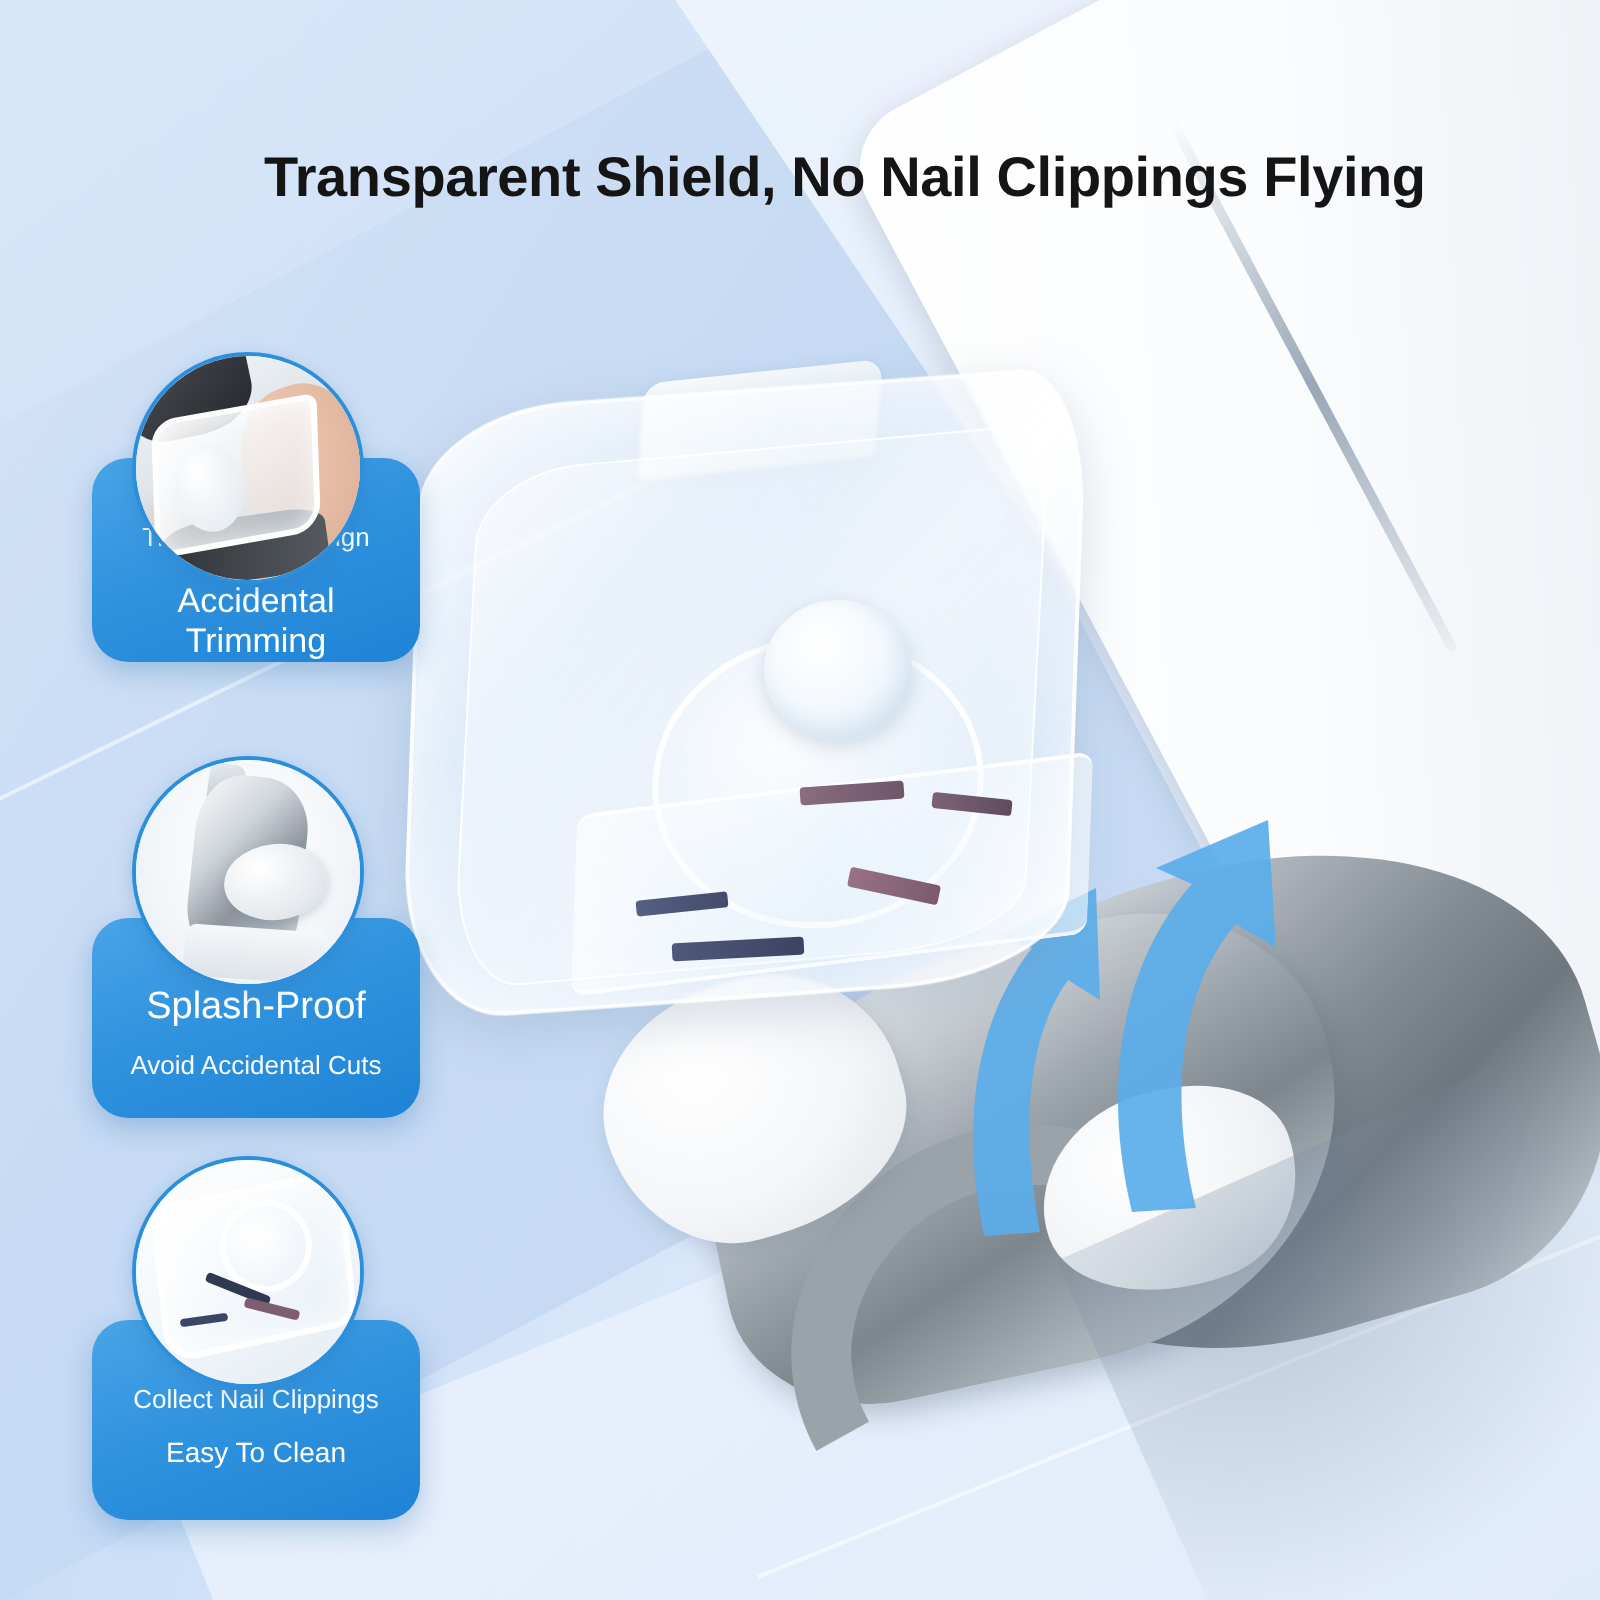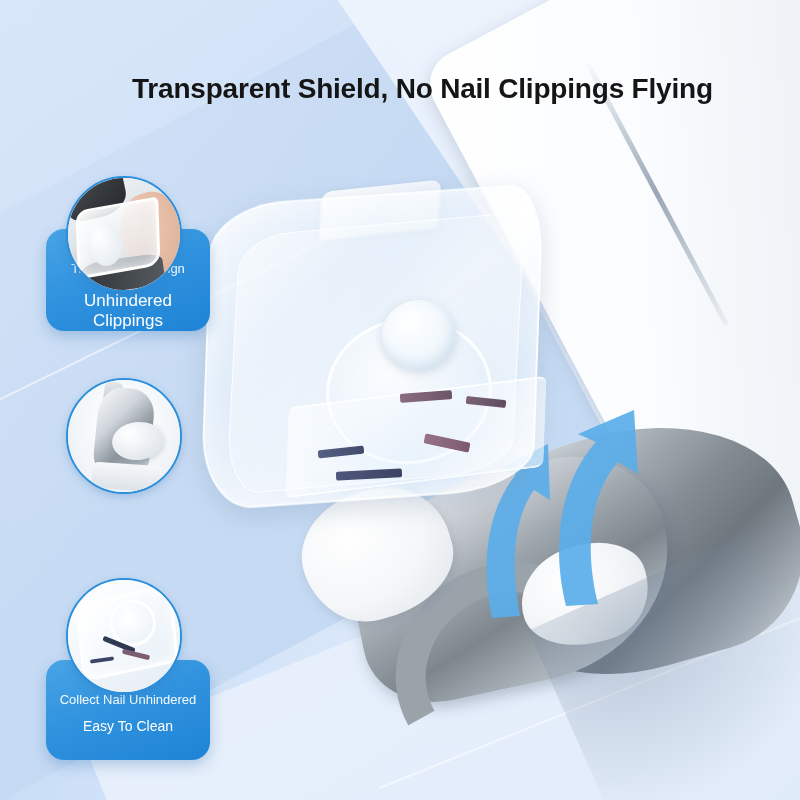--- a/index.html
+++ b/index.html
@@ -340,41 +340,45 @@
       <div class="t1-bg"></div>
       <div class="t1-dark"></div>
       <div class="t1-skin"></div>
       <div class="t1-dark2"></div>
       <div class="t1-clear"></div>
       <div class="t1-oval"></div>
     </div>
   </div>
   <div class="card card-1">
     <div class="card-line line-small">Transparent Design</div>
-    <div class="card-line line-large">Unhindered Clippings</div>
+    <div class="card-line line-large">Accidental Trimming</div>
   </div>
 
   <div class="thumb thumb-2">
     <div class="thumb-inner">
       <div class="t2-bg"></div>
       <div class="t2-stem"></div>
       <div class="t2-body"></div>
       <div class="t2-base"></div>
       <div class="t2-lever"></div>
     </div>
+  </div>
+  <div class="card card-2">
+    <div class="card-line line-large">Splash-Proof</div>
+    <div class="card-line line-small">Avoid Accidental Cuts</div>
   </div>
 
   <div class="thumb thumb-3">
     <div class="thumb-inner">
       <div class="t3-bg"></div>
       <div class="t3-shield"></div>
       <div class="t3-swirl"></div>
       <div class="t3-c1"></div>
       <div class="t3-c2"></div>
       <div class="t3-c3"></div>
     </div>
   </div>
   <div class="card card-3">
-    <div class="card-line line-small">Collect Nail Unhindered</div>
+    <div class="card-line line-small">Collect Nail Clippings</div>
     <div class="card-line line-large">Easy To Clean</div>
   </div>
 
 </div>
 
 </body></html>

